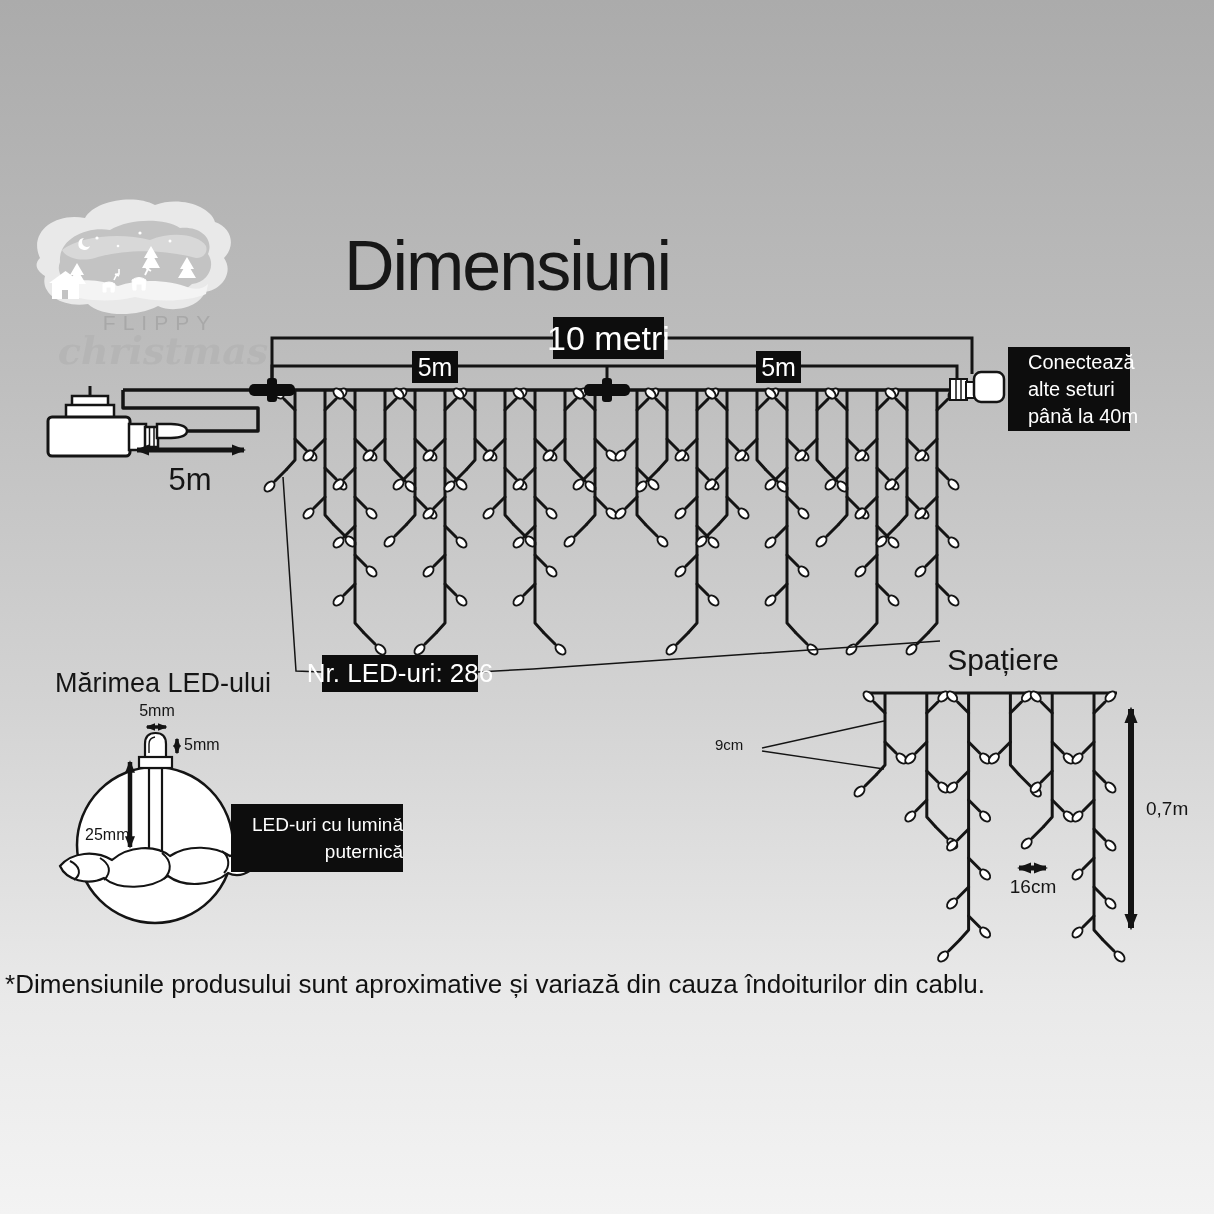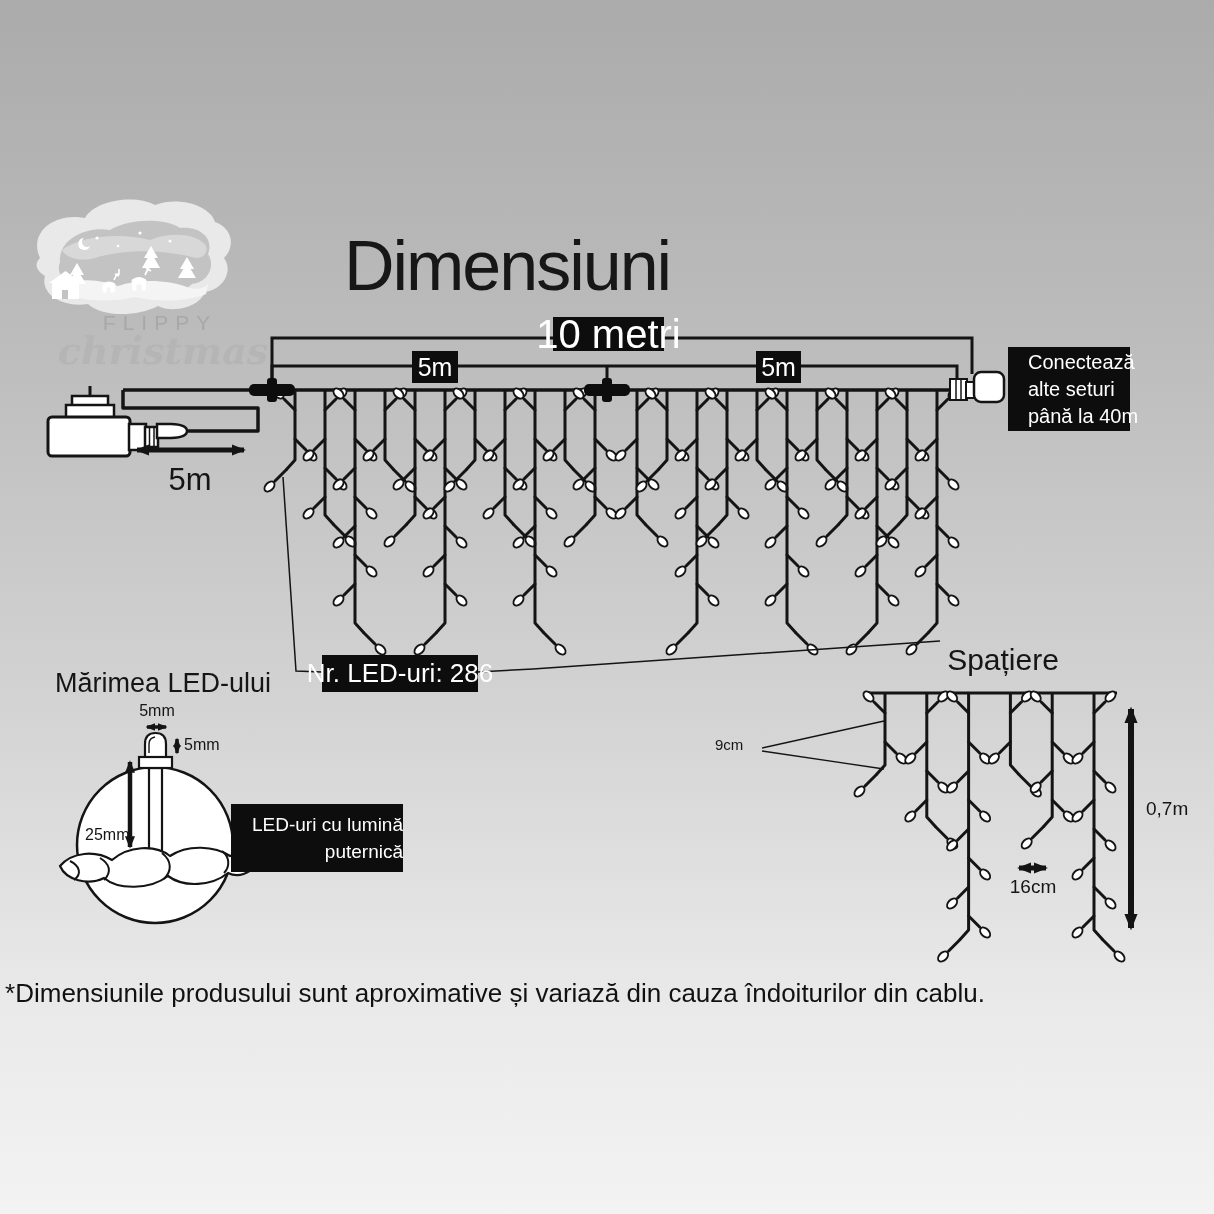--- a/index.html
+++ b/index.html
@@ -4,38 +4,38 @@
 <style>
   html,body{margin:0;padding:0;background:#888;}
   .stage{position:relative;width:1214px;height:1214px;overflow:hidden;
     background:linear-gradient(180deg,#ababab 0%,#bcbcbc 28%,#d3d3d3 58%,#e9e9e9 82%,#f3f3f3 100%);
     font-family:"Liberation Sans",sans-serif;color:#151515;}
   svg.art{position:absolute;left:0;top:0;z-index:1;}
   .lbl,.tag{position:absolute;z-index:2;white-space:nowrap;}
   .lbl{color:#151515;}
   .tag{background:#0d0d0d;color:#ffffff;display:flex;align-items:center;justify-content:center;box-sizing:border-box;}
   #title{left:0;top:226px;width:1014px;text-align:center;font-size:70px;letter-spacing:-2px;color:#171717;}
-  #tag-10m{left:553px;top:317px;width:111px;height:34px;font-size:40px;}
+  #tag-10m{left:553px;top:317px;width:111px;height:42px;font-size:34px;}
   #tag-5m-left{left:412px;top:351px;width:46px;height:32px;font-size:25px;}
   #tag-5m-right{left:756px;top:351px;width:45px;height:32px;font-size:25px;}
   #tag-connect{left:1008px;top:347px;width:122px;height:84px;font-size:20px;line-height:27px;
     flex-direction:column;align-items:flex-start;padding-left:20px;}
   #tag-nr{left:322px;top:655px;width:156px;height:37px;font-size:26px;}
   #tag-callout{left:231px;top:804px;width:172px;height:68px;font-size:19px;line-height:27px;
     flex-direction:column;align-items:flex-end;padding-left:11px;}
   #lead-5m{left:160px;top:462px;width:60px;text-align:center;font-size:31px;}
   #mar-heading{left:55px;top:668px;font-size:27px;}
   #spa-heading{left:903px;top:643px;width:200px;text-align:center;font-size:30px;}
   #lbl-5mm-w{left:139px;top:702px;width:36px;text-align:center;font-size:16px;}
   #lbl-5mm-h{left:184px;top:736px;font-size:16px;}
   #lbl-25mm{left:85px;top:826px;font-size:16px;}
   #lbl-9cm{left:715px;top:736px;font-size:15px;}
   #lbl-16cm{left:1003px;top:876px;width:60px;text-align:center;font-size:19px;}
   #lbl-07m{left:1146px;top:798px;font-size:19px;}
-  #footnote{left:0;top:969px;width:990px;text-align:center;font-size:26px;color:#111;margin-top:9px;}
+  #footnote{left:0;top:969px;width:990px;text-align:center;font-size:26px;color:#111;}
 </style>
 </head>
 <body>
 
 <div class="stage">
 
   <svg id="art" class="art" width="1214" height="1214" viewBox="0 0 1214 1214">
     <defs>
       <marker id="ah" viewBox="0 0 10 8" refX="8.6" refY="4" markerWidth="2.8" markerHeight="2.3" orient="auto-start-reverse">
         <path d="M0,0 L10,4 L0,8 Z" fill="#141414"></path>

